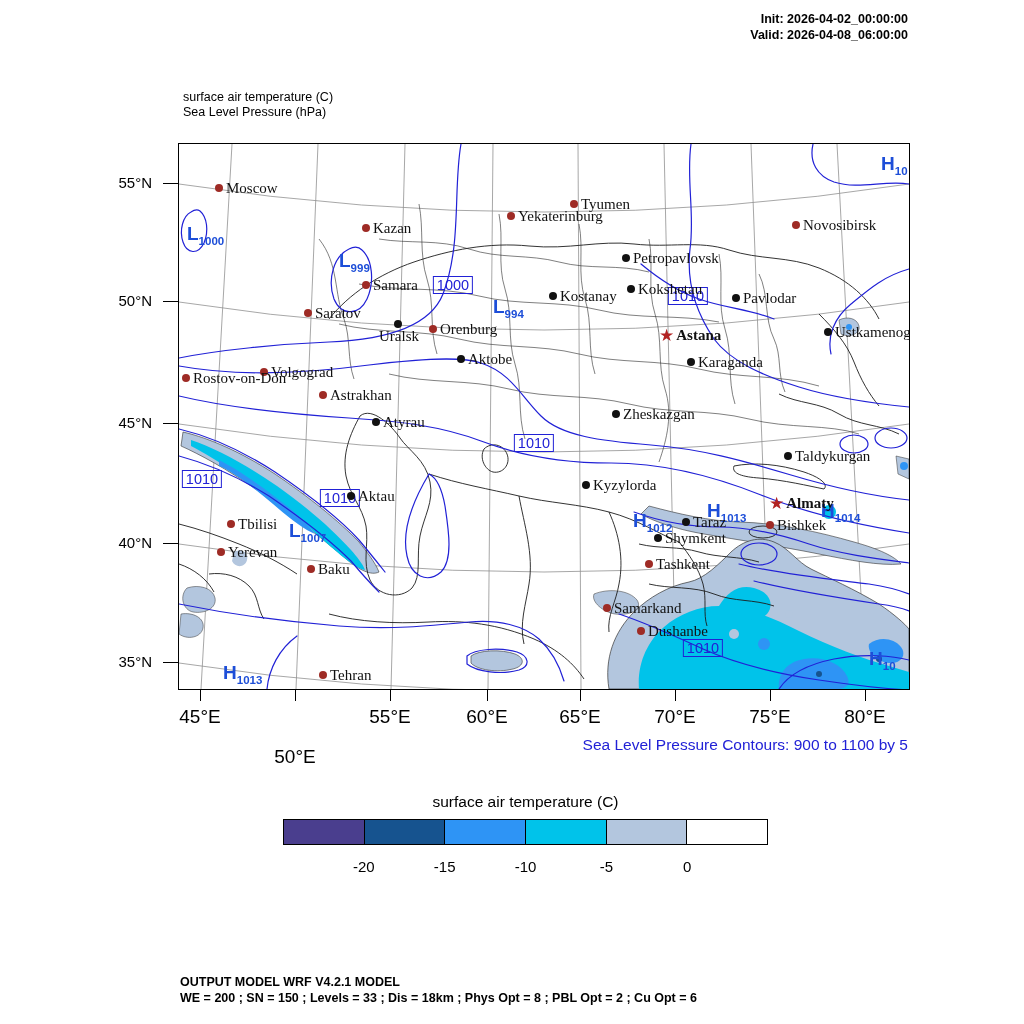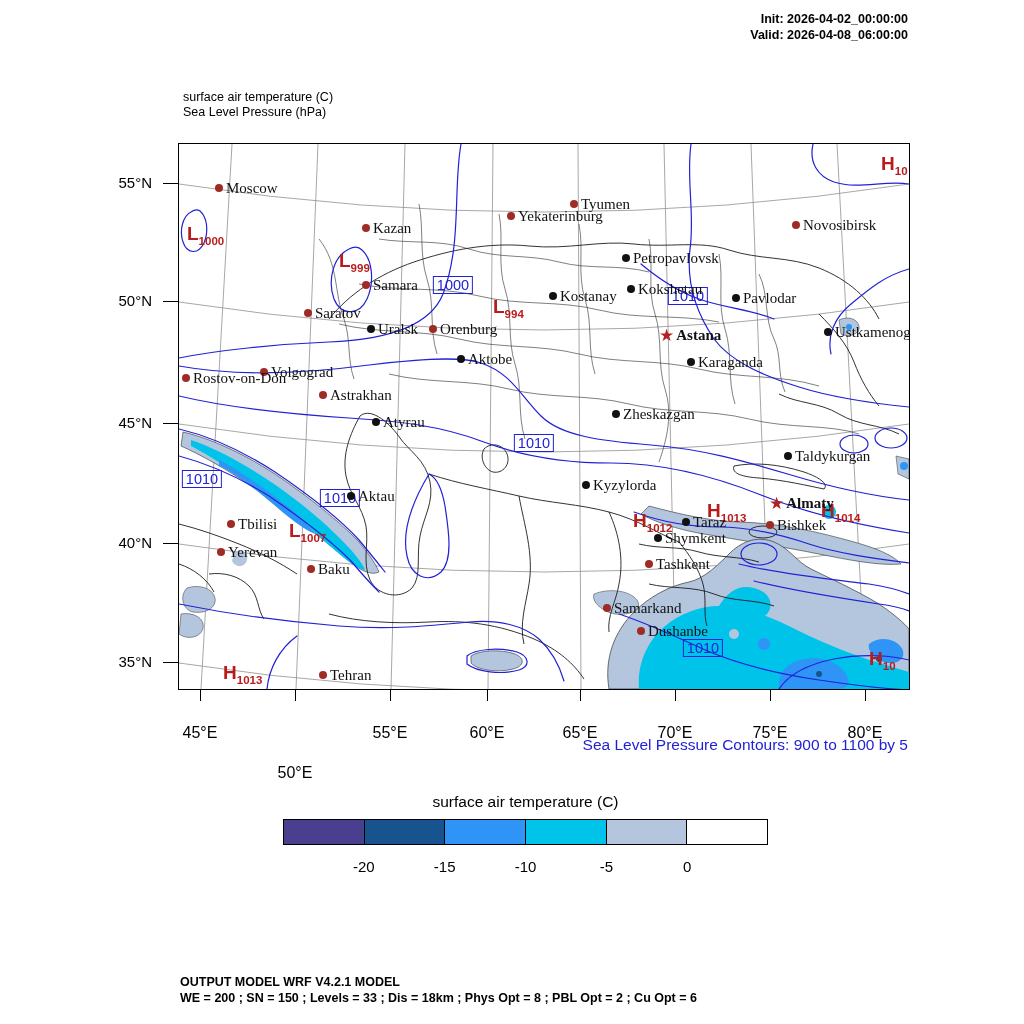--- a/index.html
+++ b/index.html
@@ -21,29 +21,29 @@
   #overlay{position:absolute;left:0;top:0;width:730px;height:545px;overflow:hidden;}
 
   .city{position:absolute;display:flex;align-items:center;height:18px;
     font-family:"Liberation Serif",serif;font-size:15px;white-space:nowrap;color:#111;}
   .city .dot{width:8px;height:8px;border-radius:50%;margin-right:3px;flex:0 0 auto;}
   .city .dot.red{background:#9e2b25;} .city .dot.black{background:#111;}
   .city .star{color:#b22222;font-size:17px;line-height:10px;margin-right:2px;
     font-family:"DejaVu Sans",sans-serif;}
   .city .lbl.bold{font-weight:bold;}
 
-  .pcenter{position:absolute;color:#b91c1c;white-space:nowrap;}
+  .pcenter{position:absolute;color:#1d4ed8;white-space:nowrap;}
   .pcenter .letter{font-size:19px;font-weight:bold;line-height:16px;}
   .pcenter .sub{font-size:11.5px;font-weight:bold;position:relative;top:5px;}
   .pbox{position:absolute;transform:translate(-50%,-50%);border:1px solid #2121d6;
     color:#2121d6;font-size:14.5px;line-height:16px;padding:0 3px;white-space:nowrap;}
 
   .ytick{position:absolute;right:872px;width:60px;text-align:right;font-size:15px;height:18px;line-height:18px;}
   .ytickmark{position:absolute;width:15px;height:1.4px;background:#000;left:163px;}
-  .xtick{position:absolute;width:70px;text-align:center;font-size:16px;top:724px;}
+  .xtick{position:absolute;width:70px;text-align:center;font-size:19px;top:706px;}
   .xtickmark{position:absolute;width:1.4px;height:12px;background:#000;top:689px;}
 
   #slp-note{position:absolute;right:116px;width:500px;top:736px;text-align:right;
     font-size:15.5px;color:#2121d6;}
 
   
   #cbar-title{position:absolute;left:283px;top:793px;width:485px;text-align:center;font-size:15.5px;}
   #cbar{position:absolute;left:283px;top:819px;width:485px;height:26px;display:flex;
     border:1px solid #000;box-sizing:border-box;}
   #cbar .cell{flex:1 1 0;border-right:1px solid #000;}
@@ -259,21 +259,21 @@
             <span class="lbl">Novosibirsk</span>
           </div>
           <div class="city" style="left: 183px; top: 132px;">
             <span class="dot red"></span>
             <span class="lbl">Samara</span>
           </div>
           <div class="city" style="left: 125px; top: 160px;">
             <span class="dot red"></span>
             <span class="lbl">Saratov</span>
           </div>
-          <div class="city" style="left: 188px; top: 176px;">
+          <div class="city" style="left: 200px; top: 176px; flex-direction: column;">
             <span class="dot black"></span>
             <span class="lbl">Uralsk</span>
           </div>
           <div class="city" style="left: 250px; top: 176px;">
             <span class="dot red"></span>
             <span class="lbl">Orenburg</span>
           </div>
           <div class="city" style="left: 278px; top: 206px;">
             <span class="dot black"></span>
             <span class="lbl">Aktobe</span>

